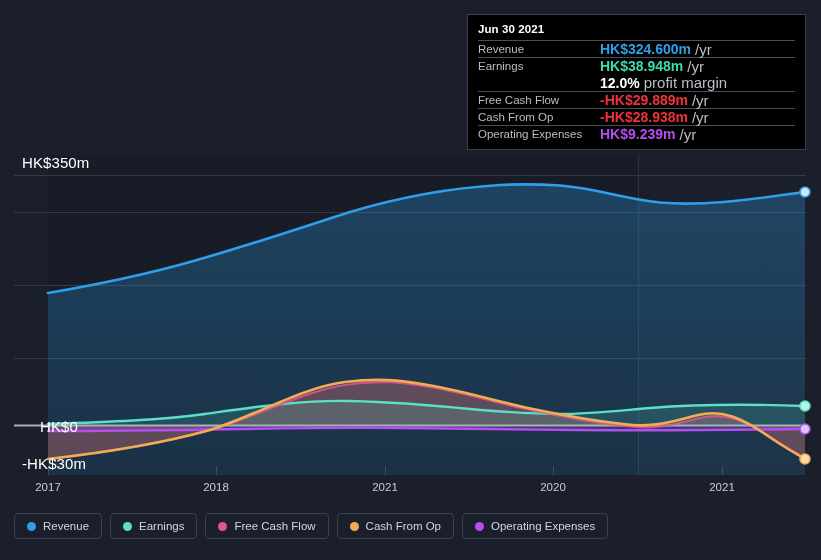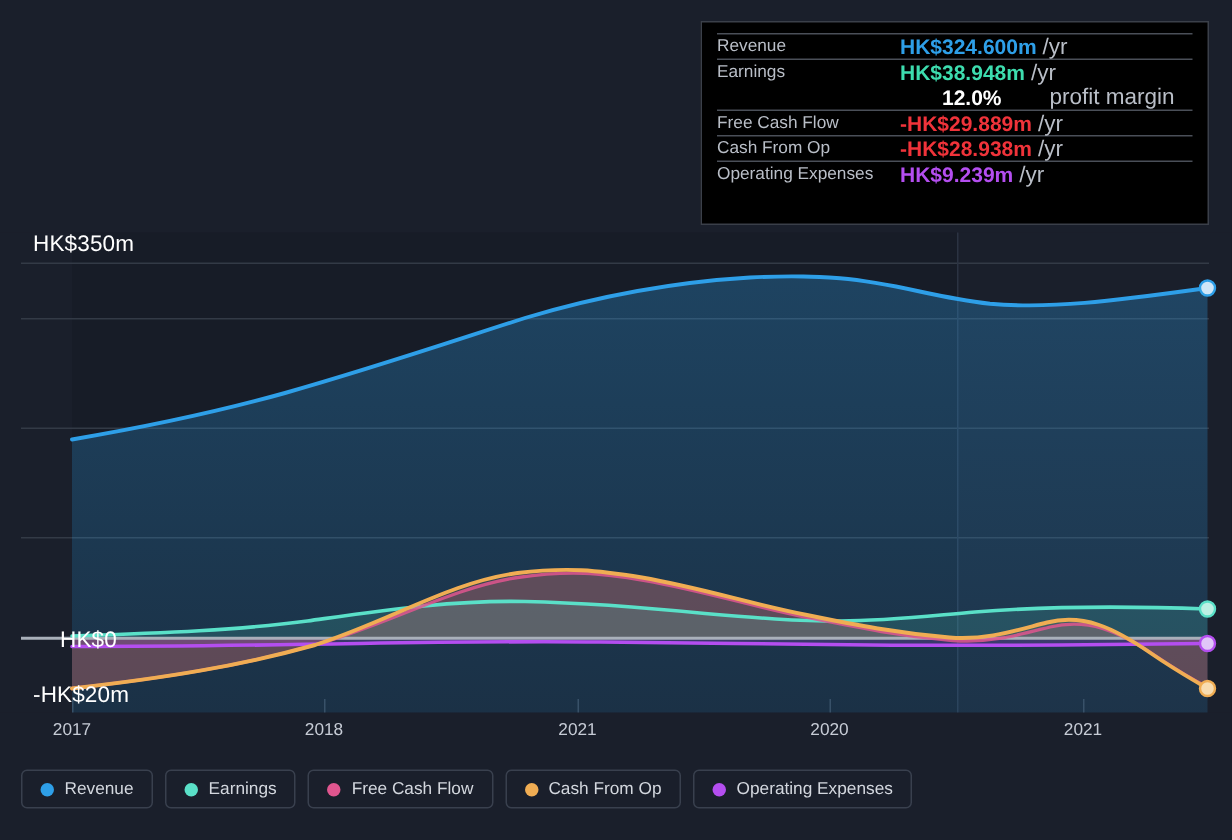--- a/index.html
+++ b/index.html
@@ -68,21 +68,21 @@
     font-weight: bold;
     padding: 1px 0 5px 0;
     letter-spacing: 0.1px;
   }
   .tt-row {
     display: flex;
     align-items: center;
     height: 17px;
     border-top: 1px solid #4a4f58;
   }
-  .tt-row.no-rule { border-top: none; gap: 28px; }
+  .tt-row.no-rule { border-top: none; }
   .tt-name {
     width: 122px;
     color: #b9bec7;
     font-size: 11.5px;
     white-space: nowrap;
   }
   .tt-val {
     font-size: 14px;
     font-weight: bold;
     white-space: nowrap;
@@ -202,29 +202,30 @@
     <g>
       <circle cx="805" cy="192" r="5" fill="#cfe6f8" stroke="#2e9fe8" stroke-width="1.6"></circle>
       <circle cx="805" cy="406" r="5" fill="#bdf0e4" stroke="#5ae0c8" stroke-width="1.6"></circle>
       <circle cx="805" cy="429" r="5" fill="#e0c6f8" stroke="#b44ef0" stroke-width="1.6"></circle>
       <circle cx="805" cy="459" r="5" fill="#f8dcb0" stroke="#f0ad53" stroke-width="1.6"></circle>
     </g>
   </svg>
 
   <div class="y-label" id="y-label-top">HK$350m</div>
   <div class="y-label" id="y-label-zero">HK$0</div>
-  <div class="y-label" id="y-label-bot">-HK$20m</div>
+  <div class="y-label" id="y-label-bot">-HK$30m</div>
 
   <div class="x-label" style="left:48px">2017</div>
   <div class="x-label" style="left:216px">2018</div>
   <div class="x-label" style="left:385px">2021</div>
   <div class="x-label" style="left:553px">2020</div>
   <div class="x-label" style="left:722px">2021</div>
 
   <div id="tooltip">
+    <div id="tooltip-title">Jun 30 2021</div>
 
     <div class="tt-row">
       <span class="tt-name">Revenue</span>
       <span class="tt-val" style="color:#2e9fe8">HK$324.600m</span>
       <span class="tt-unit">/yr</span>
     </div>
 
     <div class="tt-row">
       <span class="tt-name">Earnings</span>
       <span class="tt-val" style="color:#3ddcae">HK$38.948m</span>

